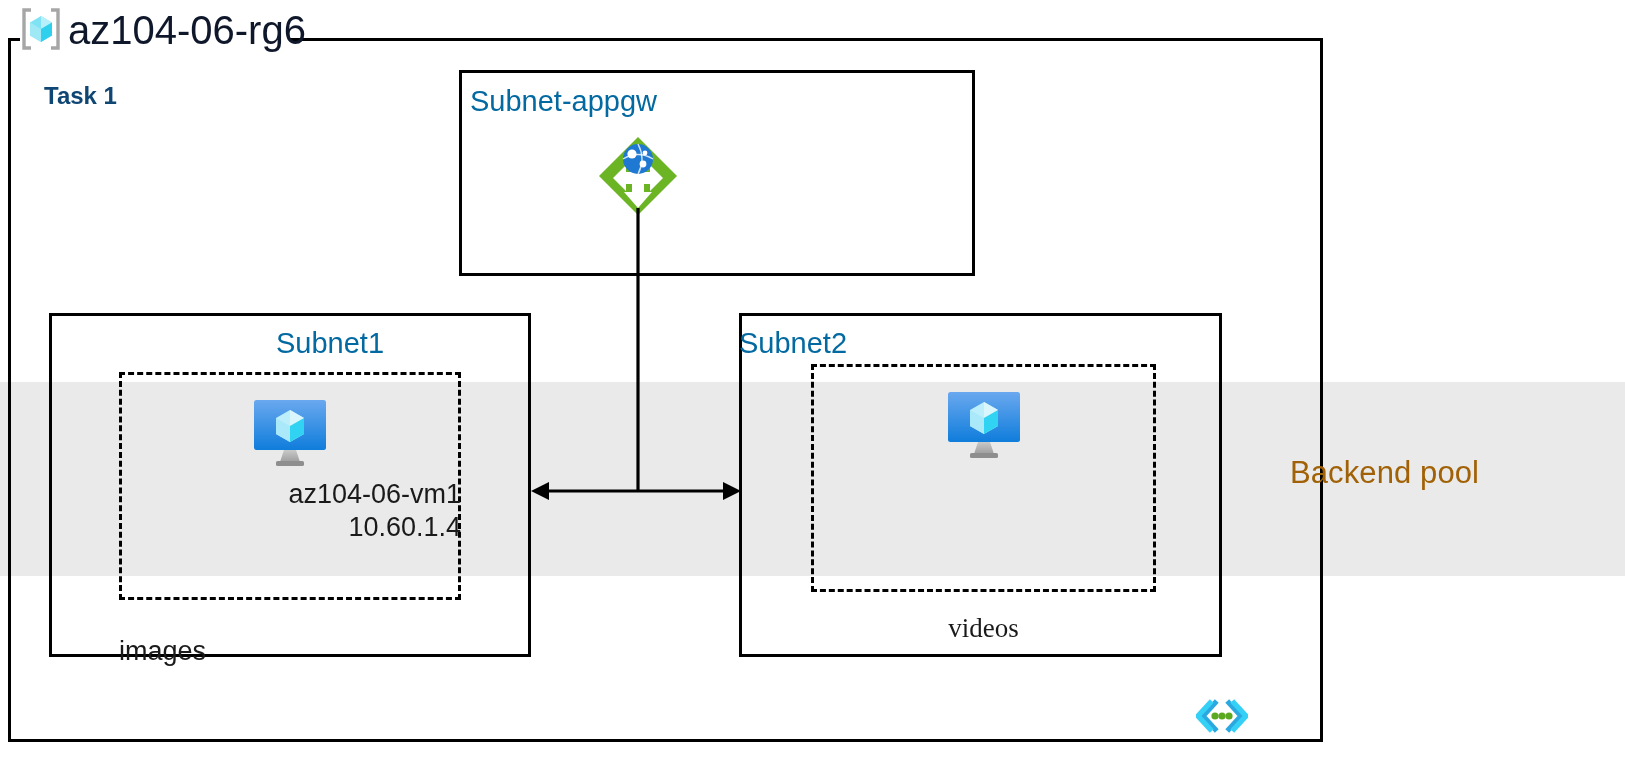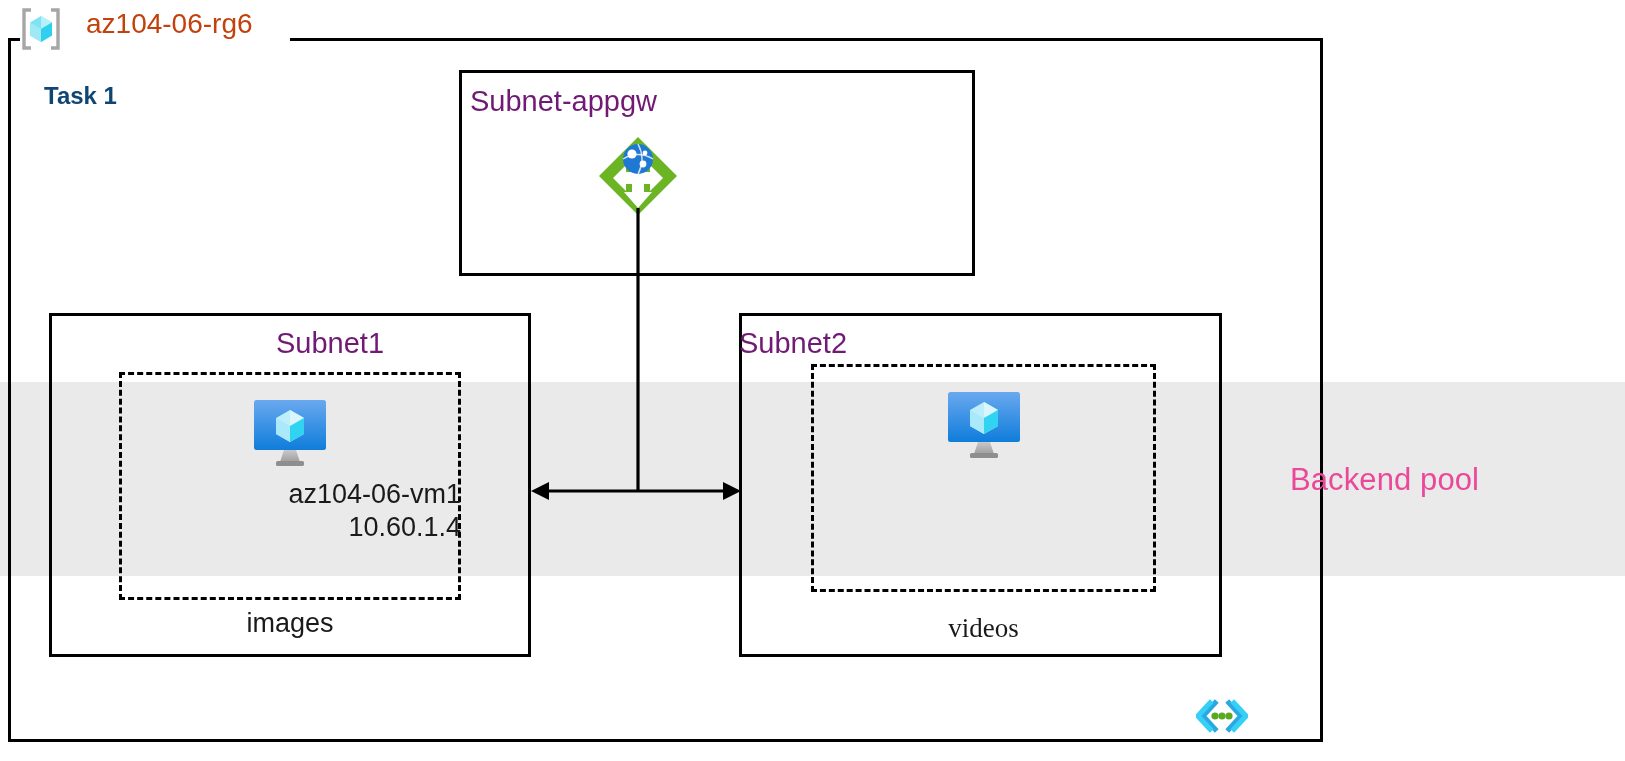--- a/index.html
+++ b/index.html
@@ -29,25 +29,24 @@
     width: 1625px;
     height: 194px;
     background: #eaeaea;
     z-index: 1;
   }
   #backend-pool-label {
     left: 1290px;
     top: 455px;
     width: 320px;
     font-size: 31px;
-    color: #ec4899;
+    color: #a16207;
     letter-spacing: 0.1px;
     z-index: 6;
     white-space: nowrap;
-    margin-top: 7px;
   }
 
   
   #rg-box {
     left: 8px;
     top: 38px;
     width: 1315px;
     height: 704px;
     border: 3px solid #000000;
     box-sizing: border-box;
@@ -64,24 +63,24 @@
     z-index: 4;
   }
   #rg-icon {
     left: 18px;
     top: 6px;
     width: 46px;
     height: 46px;
     z-index: 5;
   }
   #rg-title {
-    left: 86px;
+    left: 68px;
     top: 8px;
-    font-size: 28px;
-    color: #c2410c;
+    font-size: 40px;
+    color: #0f172a;
     white-space: nowrap;
     z-index: 5;
   }
 
   
   #task-label {
     left: 44px;
     top: 82px;
     font-size: 24px;
     font-weight: bold;
@@ -112,21 +111,21 @@
   #subnet2-box {
     left: 739px;
     top: 313px;
     width: 483px;
     height: 344px;
   }
 
   .subnet-title {
     position: absolute;
     font-size: 29px;
-    color: #701a75;
+    color: #0369a1;
     white-space: nowrap;
     z-index: 6;
   }
   #subnet-appgw-title { left: 470px; top: 85px; }
   #subnet1-title { left: 49px; top: 327px; width: 562px; text-align: center; }
   #subnet2-title { left: 739px; top: 327px; width: 483px; }
 
   
   .dashed-box {
     border: 3px dashed #000000;
@@ -160,21 +159,21 @@
   }
 
   
   .storage-label {
     position: absolute;
     font-size: 27px;
     color: #1a1a1a;
     z-index: 6;
     white-space: nowrap;
   }
-  #images-label { left: 119px; top: 608px; width: 342px; text-align: center; }
+  #images-label { left: 119px; top: 636px; width: 342px; text-align: left; }
   #videos-label { left: 811px; top: 613px; width: 345px; text-align: center; font-family: Liberation Serif, serif; }
 
   
   #appgw-icon {
     left: 596px;
     top: 134px;
     width: 84px;
     height: 84px;
     z-index: 6;
   }

